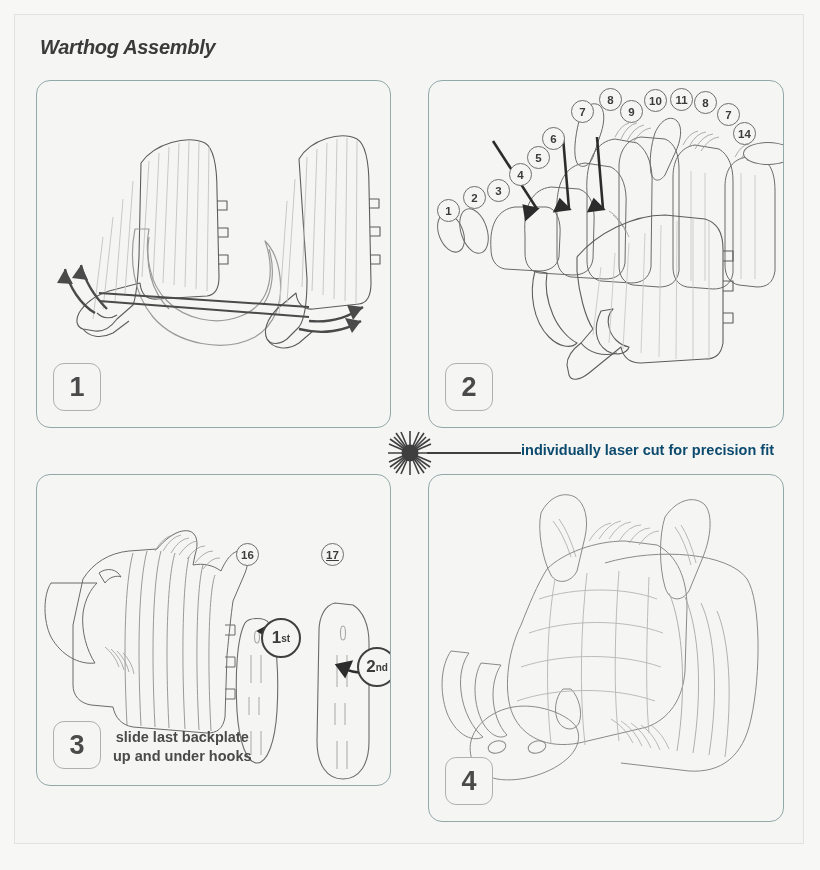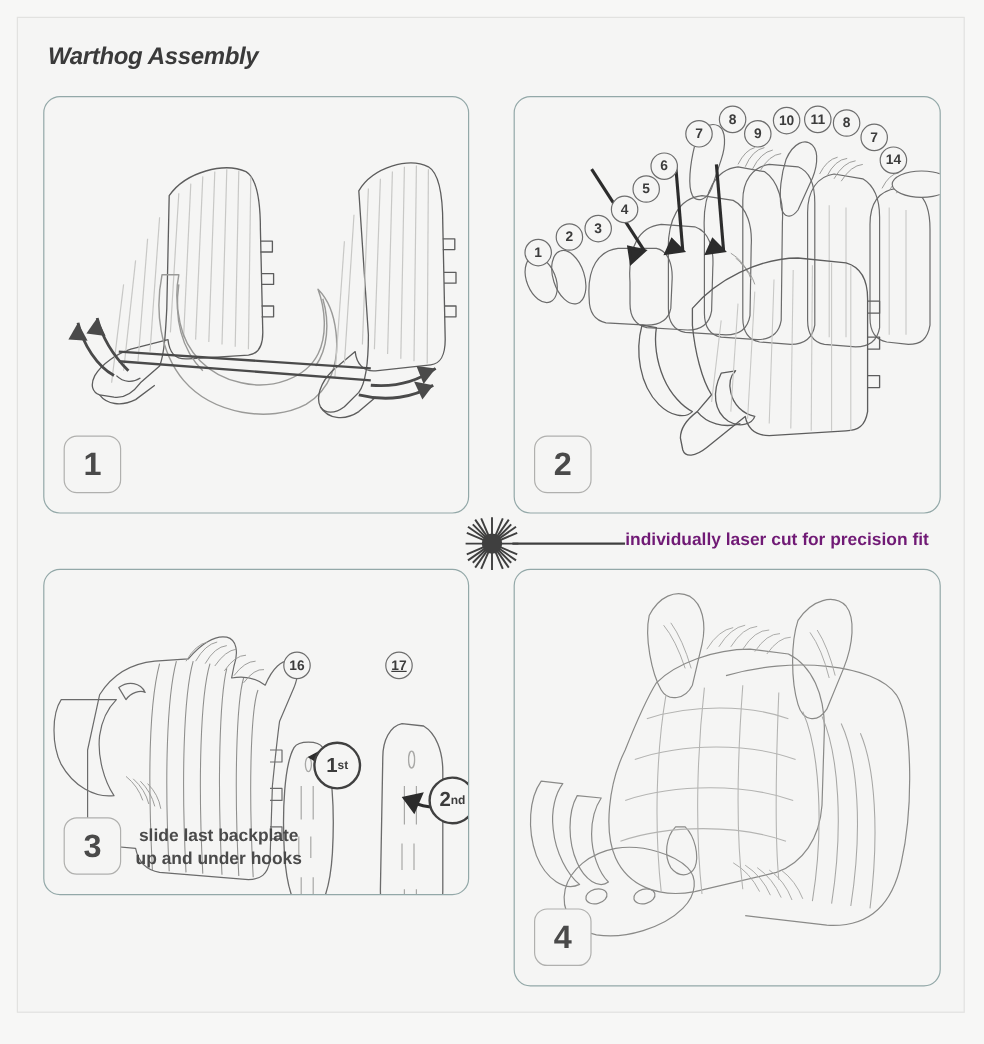--- a/index.html
+++ b/index.html
@@ -42,21 +42,21 @@
   .panel {
     position: absolute;
     border: 1.6px solid #93a8a8;
     border-radius: 14px;
     background: #f5f5f4;
     box-sizing: border-box;
     overflow: hidden;
   }
   #panel-1 { left: 36px;  top: 80px;  width: 355px; height: 348px; }
   #panel-2 { left: 428px; top: 80px;  width: 356px; height: 348px; }
-  #panel-3 { left: 36px;  top: 474px; width: 355px; height: 272px; }
+  #panel-3 { left: 36px;  top: 474px; width: 355px; height: 312px; }
   #panel-4 { left: 428px; top: 474px; width: 356px; height: 348px; }
 
   .step-badge {
     position: absolute;
     width: 48px;
     height: 48px;
     border: 1.6px solid #b0b0ae;
     border-radius: 11px;
     background: #f5f5f4;
     display: flex;
@@ -92,21 +92,21 @@
     width: 420px;
     height: 50px;
     z-index: 7;
   }
   .laser-label {
     position: absolute;
     left: 136px;
     top: 14px;
     font-size: 14.5px;
     font-weight: bold;
-    color: #701a75;
+    color: #0c4a6e;
     white-space: nowrap;
   }
 
   .callout-circle {
     position: absolute;
     border: 1.5px solid #6e6e6e;
     border-radius: 50%;
     background: #f5f5f4;
     color: #3c3c3c;
     display: flex;

